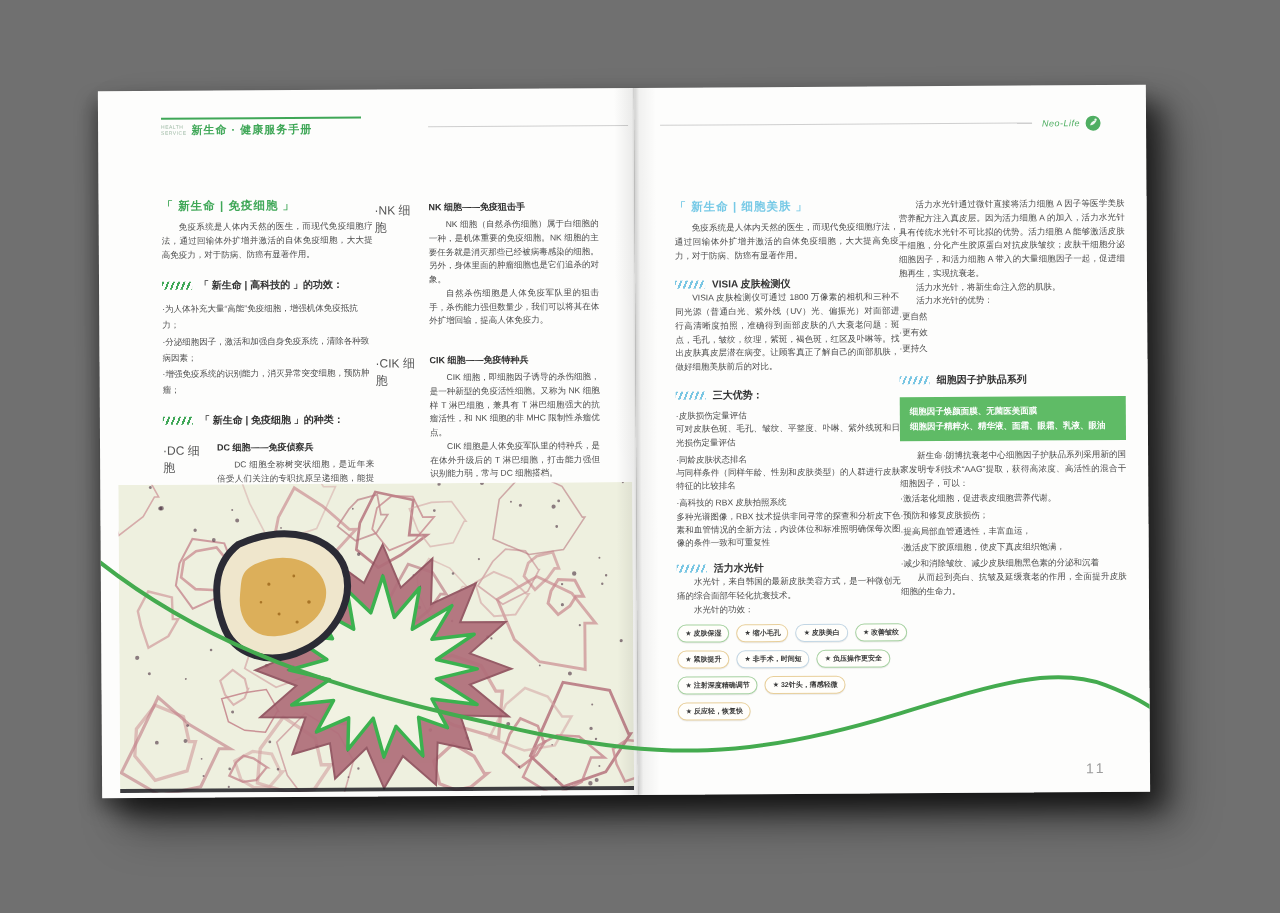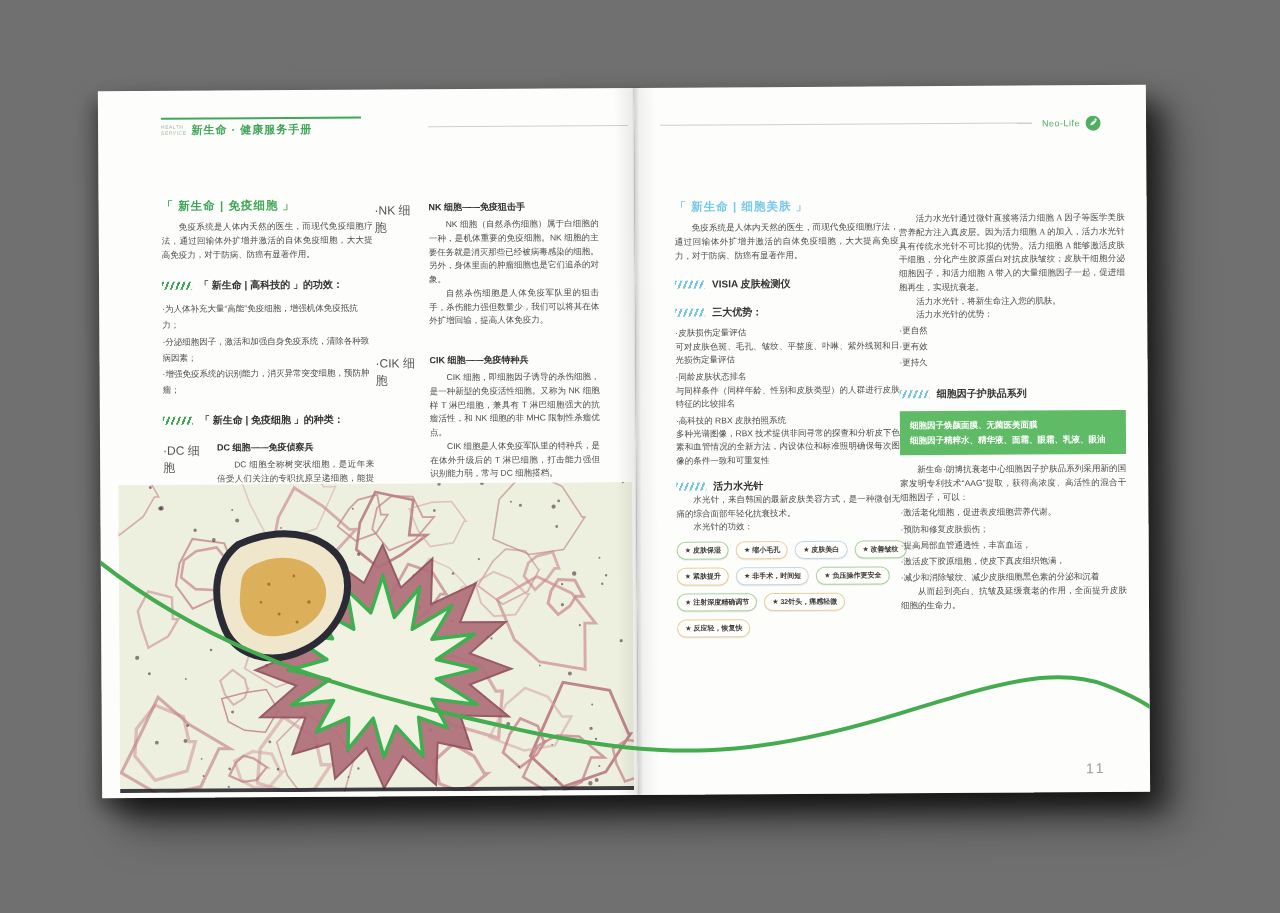--- a/index.html
+++ b/index.html
@@ -16,21 +16,21 @@
   .overlay-svg{position:absolute;left:0;top:0;width:1048px;height:707px;z-index:5;pointer-events:none;}
 
   
   .hdr-rule{position:absolute;left:63px;top:27px;width:200px;height:2px;background:#3fa757;}
   .hdr-left{position:absolute;left:63px;top:32px;display:flex;align-items:center;gap:5px;}
   .hdr-tag{display:flex;flex-direction:column;font-size:5px;line-height:1.1;color:#9db9a4;letter-spacing:.5px;}
   .hdr-title{font-size:11px;font-weight:bold;color:#3fa757;letter-spacing:1px;}
   .hdr-line{position:absolute;top:37px;height:1px;background:#cfcfcf;}
   .hdr-line.l{left:330px;width:200px;}
   .hdr-line.r{left:26px;width:372px;}
-  .brand{position:absolute;left:408px;top:30px;display:flex;align-items:center;gap:5px;}
+  .brand{position:absolute;left:408px;top:30px;display:flex;align-items:center;gap:5px;font-style:italic;}
   .brand-name{font-size:9px;color:#4fae62;letter-spacing:.5px;}
 
   
   .col{position:absolute;}
   .title-g{font-size:11.5px;font-weight:bold;letter-spacing:1px;color:#3fa757;}
   .title-b{font-size:11.5px;font-weight:bold;letter-spacing:1px;color:#76c9e6;}
   .p{font-size:8.5px;line-height:1.62;color:#4b4b4b;text-align:justify;text-indent:2em;margin:0;}
   .sec{display:flex;align-items:center;gap:7px;margin:0;}
   .hatch{width:30px;height:8px;flex:0 0 auto;}
   .hatch.g{background:repeating-linear-gradient(112deg,#3fa757 0 2px,transparent 2px 5px);}
@@ -278,20 +278,21 @@
     </div>
 
     <div class="col" style="left:40px;top:112px;width:224px;">
       <div class="title-b">「 新生命 | 细胞美肤 」</div>
       <p class="p" style="margin-top:7px;">免疫系统是人体内天然的医生，而现代免疫细胞疗法，通过回输体外扩增并激活的自体免疫细胞，大大提高免疫力，对于防病、防癌有显著作用。</p>
 
       <div class="sec" style="margin-top:15px;">
         <span class="hatch b"></span>
         <span class="sec-h">VISIA 皮肤检测仪</span>
       </div>
+      <p class="p">VISIA 皮肤检测仪可通过 1800 万像素的相机和三种不同光源（普通白光、紫外线（UV）光、偏振光）对面部进行高清晰度拍照，准确得到面部皮肤的八大衰老问题：斑点，毛孔，皱纹，纹理，紫斑，褐色斑，红区及卟啉等。找出皮肤真皮层潜在病变。让顾客真正了解自己的面部肌肤，做好细胞美肤前后的对比。</p>
 
       <div class="sec" style="margin-top:14px;">
         <span class="hatch b"></span>
         <span class="sec-h">三大优势：</span>
       </div>
       <div style="margin-top:6px;">
         <p class="adv-t">·皮肤损伤定量评估</p>
         <p class="adv-d">可对皮肤色斑、毛孔、皱纹、平整度、卟啉、紫外线斑和日光损伤定量评估</p>
         <p class="adv-t">·同龄皮肤状态排名</p>
         <p class="adv-d">与同样条件（同样年龄、性别和皮肤类型）的人群进行皮肤特征的比较排名</p>
@@ -314,21 +315,21 @@
         <span class="badge b-t">★ 紧肤提升</span>
         <span class="badge b-b">★ 非手术，时间短</span>
         <span class="badge b-g">★ 负压操作更安全</span>
         <span class="badge b-g">★ 注射深度精确调节</span>
         <span class="badge b-t">★ 32针头，痛感轻微</span>
         <span class="badge b-t">★ 反应轻，恢复快</span>
       </div>
     </div>
 
     <div class="col" style="left:264px;top:112px;width:226px;">
-      <p class="p" style="margin-top:14px;font-family:Liberation Serif, serif;">活力水光针通过微针直接将活力细胞 A 因子等医学美肤营养配方注入真皮层。因为活力细胞 A 的加入，活力水光针具有传统水光针不可比拟的优势。活力细胞 A 能够激活皮肤干细胞，分化产生胶原蛋白对抗皮肤皱纹；皮肤干细胞分泌细胞因子，和活力细胞 A 带入的大量细胞因子一起，促进细胞再生，实现抗衰老。</p>
+      <p class="p" style="">活力水光针通过微针直接将活力细胞 A 因子等医学美肤营养配方注入真皮层。因为活力细胞 A 的加入，活力水光针具有传统水光针不可比拟的优势。活力细胞 A 能够激活皮肤干细胞，分化产生胶原蛋白对抗皮肤皱纹；皮肤干细胞分泌细胞因子，和活力细胞 A 带入的大量细胞因子一起，促进细胞再生，实现抗衰老。</p>
       <p class="p">活力水光针，将新生命注入您的肌肤。</p>
       <p class="p">活力水光针的优势：</p>
       <p class="bullet">·更自然</p>
       <p class="bullet">·更有效</p>
       <p class="bullet">·更持久</p>
 
       <div class="sec" style="margin-top:16px;">
         <span class="hatch b"></span>
         <span class="sec-h">细胞因子护肤品系列</span>
       </div>

